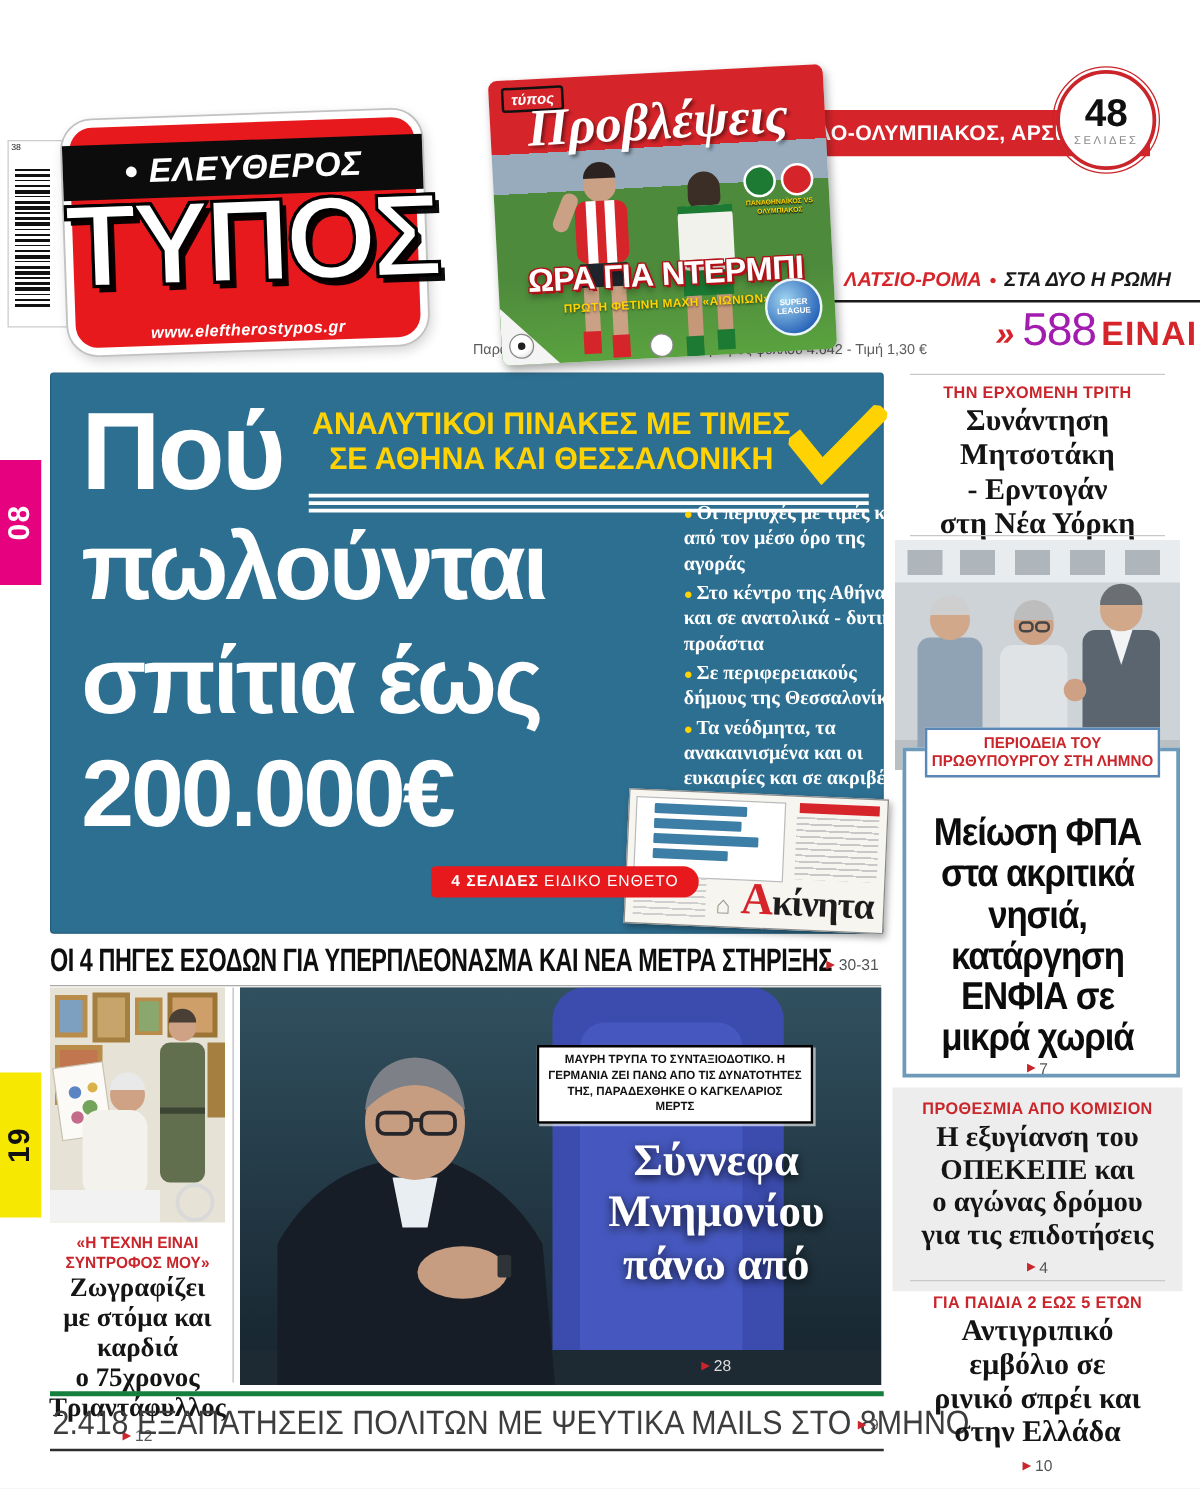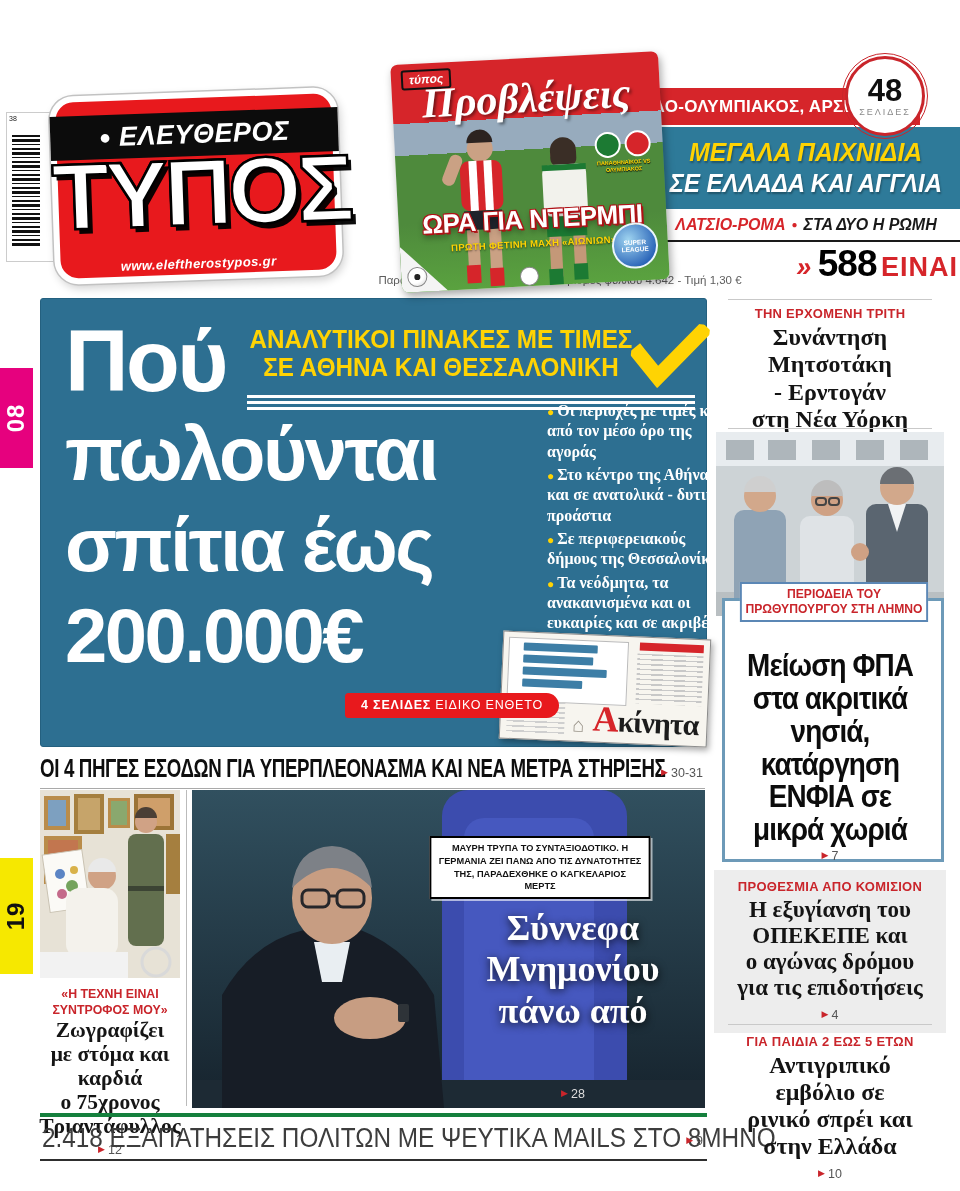--- a/index.html
+++ b/index.html
@@ -78,21 +78,21 @@
          text-shadow:1px 2px 2px rgba(0,0,0,.3);}
   .tp-l2{color:#fff;font-style:italic;font-weight:900;font-size:26px;transform:scaleX(.92);white-space:nowrap;
          text-shadow:1px 2px 2px rgba(0,0,0,.3);}
   .tp-sub{position:absolute;left:652px;top:209px;width:308px;height:31px;background:#fff;border-bottom:2px solid #1a1a1a;
           display:flex;align-items:center;justify-content:center;gap:6px;white-space:nowrap;}
   .tp-sub .a{color:#d6252a;font-style:italic;font-weight:900;font-size:16px;}
   .tp-sub .d{color:#d6252a;font-size:10px;}
   .tp-sub .b{color:#1a1a1a;font-style:italic;font-weight:900;font-size:16px;}
   .tp-match{position:absolute;left:652px;top:243px;width:306px;text-align:right;white-space:nowrap;}
   .tp-match .ch{color:#d6252a;font-weight:900;font-size:27px;font-style:italic;margin-right:2px;}
-  .tp-match .num{color:#000000;font-weight:700;font-size:37px;letter-spacing:-1px;}
+  .tp-match .num{color:#a21caf;font-weight:400;font-size:37px;letter-spacing:-1px;}
   .tp-match .lab{color:#d6252a;font-weight:700;font-size:27px;letter-spacing:1px;}
 
   .dateline{position:absolute;left:350px;top:274px;width:420px;text-align:center;font-size:11.5px;color:#5d5d5d;}
 
   
   .leadbox{position:absolute;left:40px;top:298px;width:665px;height:447px;background:#2d6f91;
            border:1.5px solid #24607f;border-radius:3px;}
   .lead-h{position:absolute;left:24px;top:14px;color:#fff;font-weight:900;letter-spacing:-2.5px;}
   .lead-h .l0{font-size:88px;line-height:1.08;}
   .lead-h .ln{font-size:76px;line-height:1.2;}
@@ -253,24 +253,20 @@
     <div class="cover-sl">SUPER LEAGUE</div>
     <div class="cover-curl"></div>
     <div class="cover-ball"></div>
   </div>
 
   <div class="tp-strip">ΠΑΟ-ΟΛΥΜΠΙΑΚΟΣ, ΑΡΣΕΝΑΛ-ΣΙΤΙ</div>
   <div class="tp-badge">
     <span class="n">48</span>
     <span class="l">ΣΕΛΙΔΕΣ</span>
   </div>
-  <div class="tp-teal">
-    <div class="tp-l1">ΜΕΓΑΛΑ ΠΑΙΧΝΙΔΙΑ</div>
-    <div class="tp-l2">ΣΕ ΕΛΛΑΔΑ ΚΑΙ ΑΓΓΛΙΑ</div>
-  </div>
   <div class="tp-sub">
     <span class="a">ΛΑΤΣΙΟ-ΡΟΜΑ</span>
     <span class="d">●</span>
     <span class="b">ΣΤΑ ΔΥΟ Η ΡΩΜΗ</span>
   </div>
   <div class="tp-match">
     <span class="ch">»</span>
     <span class="num">588</span>
     <span class="lab">ΕΙΝΑΙ</span>
   </div>

